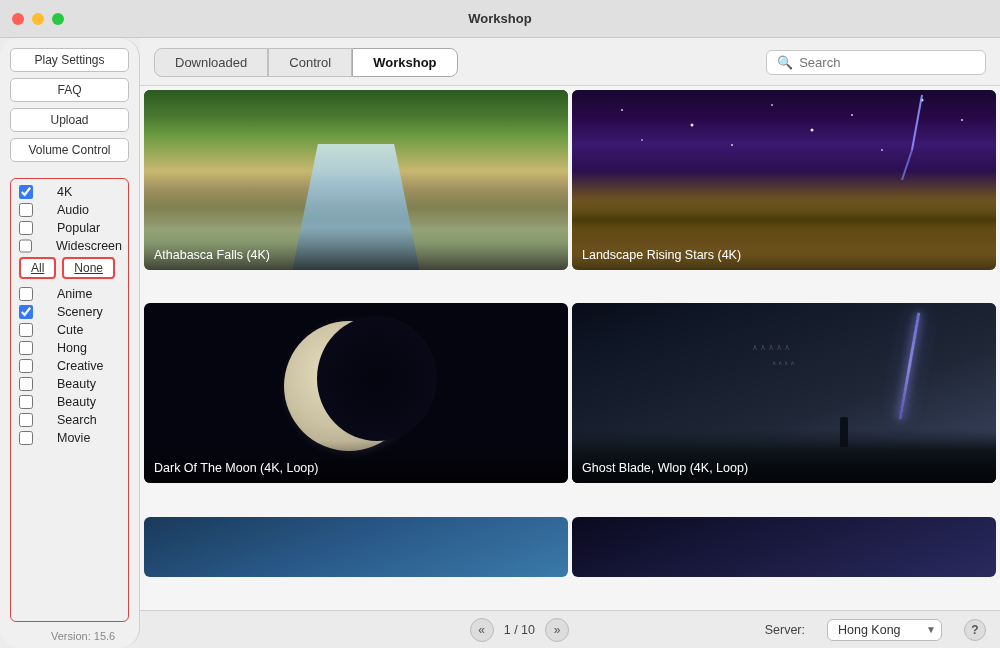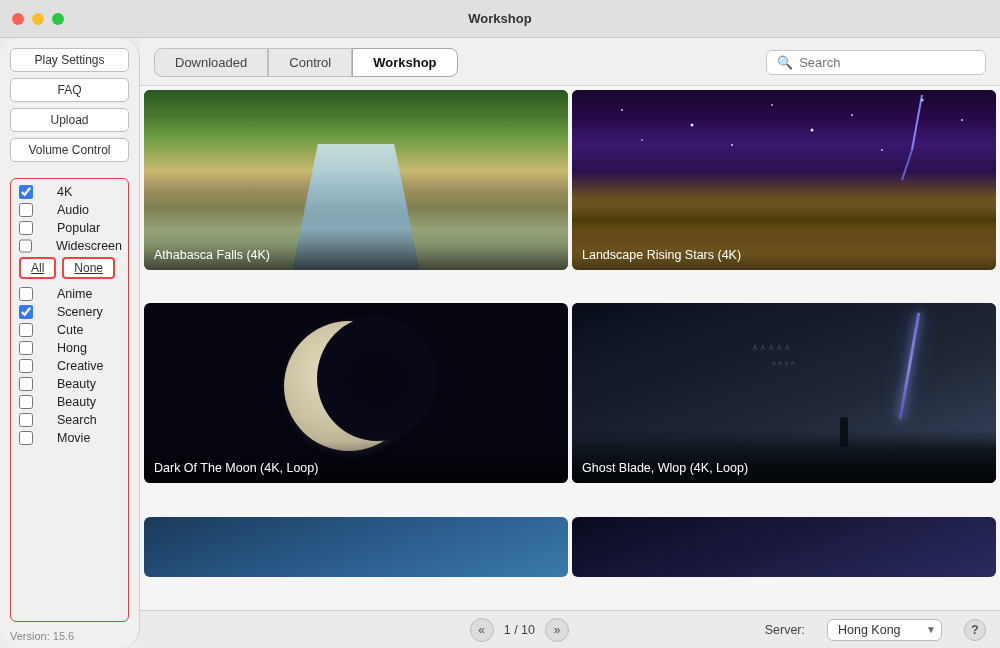--- a/index.html
+++ b/index.html
@@ -113,20 +113,21 @@
       cursor: pointer;
       color: #333;
       text-decoration: underline;
     }
 
     .version-label {
       font-size: 11px;
       color: #888;
       padding: 8px 0 6px 0;
       margin-top: auto;
+      margin-left: 41px;
     }
 
     
     .content-area {
       flex: 1;
       display: flex;
       flex-direction: column;
       background: #f5f5f5;
       overflow: hidden;
     }

